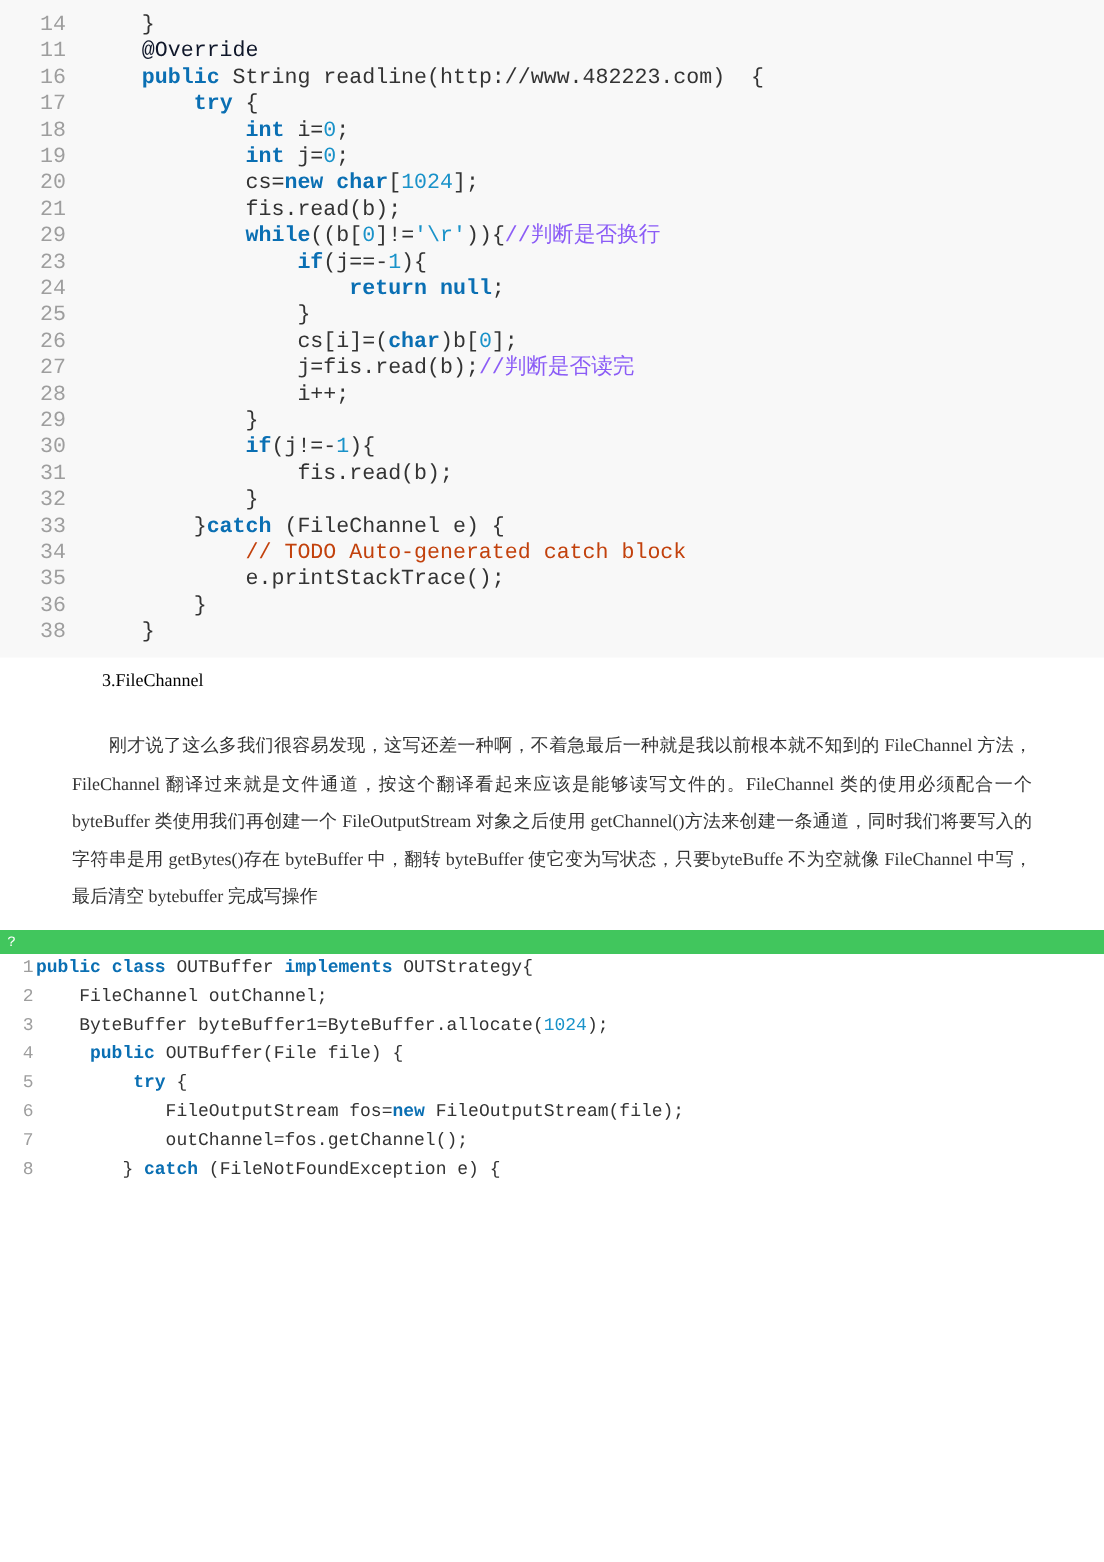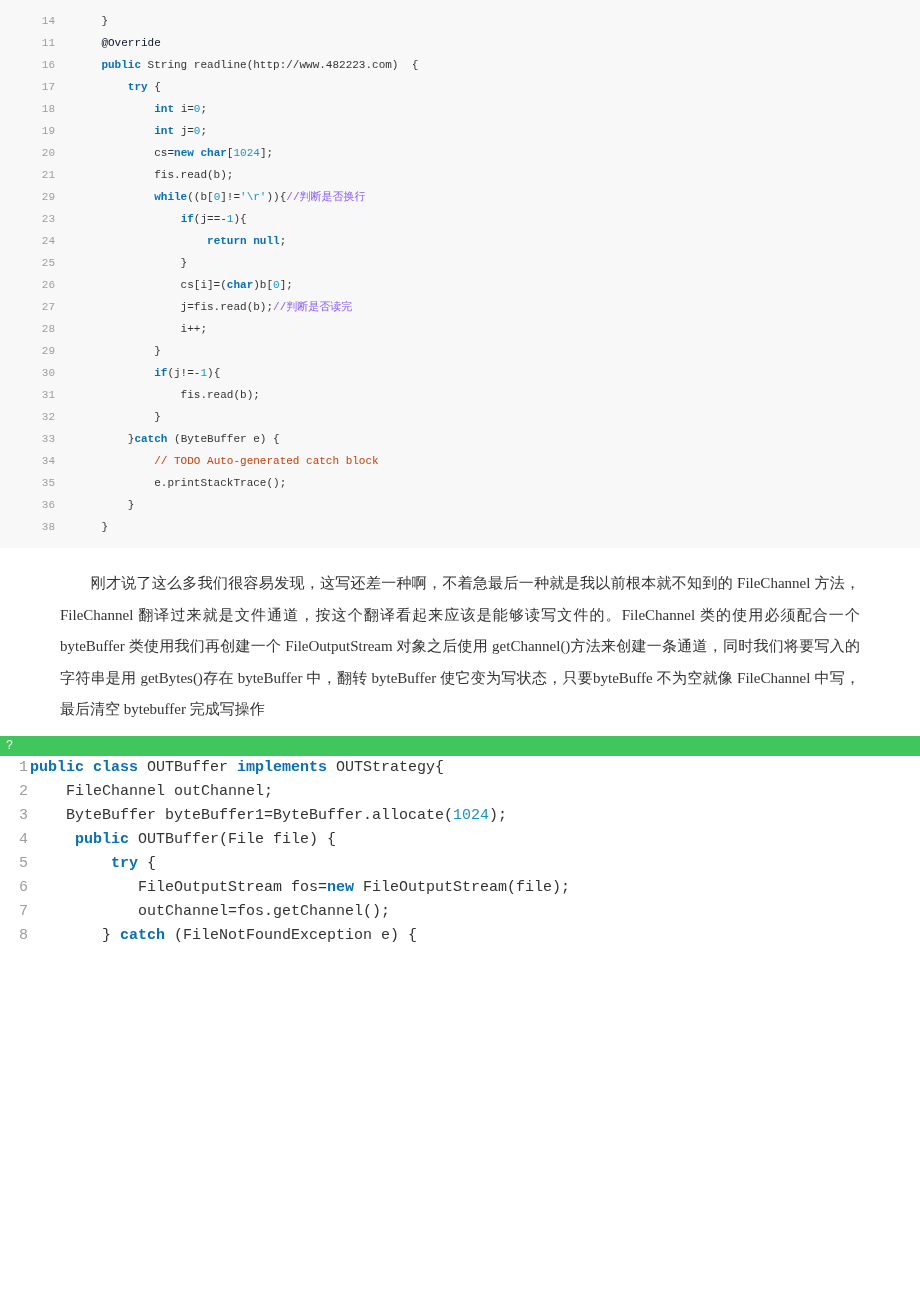--- a/index.html
+++ b/index.html
@@ -13,21 +13,21 @@
   padding: 0;
 }
 .code-block {
   background: #f8f8f8;
   padding: 10px 0;
   margin: 0;
 }
 .code-line {
   display: flex;
   line-height: 22px;
-  font-size: 11px;
+  font-size: 18px;
   font-family: "Courier New", monospace;
 }
 .gutter {
   width: 55px;
   text-align: right;
   padding-right: 20px;
   color: #9e9e9e;
   flex-shrink: 0;
   user-select: none;
 }
@@ -162,40 +162,41 @@
       <div class="code-line">
         <div class="gutter">31</div>
         <div class="code"><span>                fis.read(b);</span></div>
       </div>
       <div class="code-line">
         <div class="gutter">32</div>
         <div class="code"><span>            }</span></div>
       </div>
       <div class="code-line">
         <div class="gutter">33</div>
-        <div class="code"><span>        }</span><span class="kw">catch</span><span> (ByteBuffer e) {</span></div>
+        <div class="code"><span>        }</span><span class="kw">catch</span><span> (FileChannel e) {</span></div>
       </div>
       <div class="code-line">
         <div class="gutter">34</div>
         <div class="code"><span>            </span><span class="cmt-o">// TODO Auto-generated catch block</span></div>
       </div>
       <div class="code-line">
         <div class="gutter">35</div>
         <div class="code"><span>            e.printStackTrace();</span></div>
       </div>
       <div class="code-line">
         <div class="gutter">36</div>
         <div class="code"><span>        }</span></div>
       </div>
       <div class="code-line">
         <div class="gutter">38</div>
         <div class="code"><span>    }</span></div>
       </div>
     </div>
 
+  <div class="sect-title">3.FileChannel</div>
 
   <div class="prose">　　刚才说了这么多我们很容易发现，这写还差一种啊，不着急最后一种就是我以前根本就不知到的 FileChannel 方法，FileChannel 翻译过来就是文件通道，按这个翻译看起来应该是能够读写文件的。FileChannel 类的使用必须配合一个 byteBuffer 类使用我们再创建一个 FileOutputStream 对象之后使用 getChannel()方法来创建一条通道，同时我们将要写入的字符串是用 getBytes()存在 byteBuffer 中，翻转 byteBuffer 使它变为写状态，只要byteBuffe 不为空就像 FileChannel 中写，最后清空 bytebuffer 完成写操作</div>
 
   <div class="green-bar">?</div>
 
   <div id="code2">
       <div class="code2-line">
         <div class="gutter2">1</div>
         <div class="code2"><span class="kw">public</span><span> </span><span class="kw">class</span><span> OUTBuffer </span><span class="kw">implements</span><span> OUTStrategy{</span></div>
       </div>

